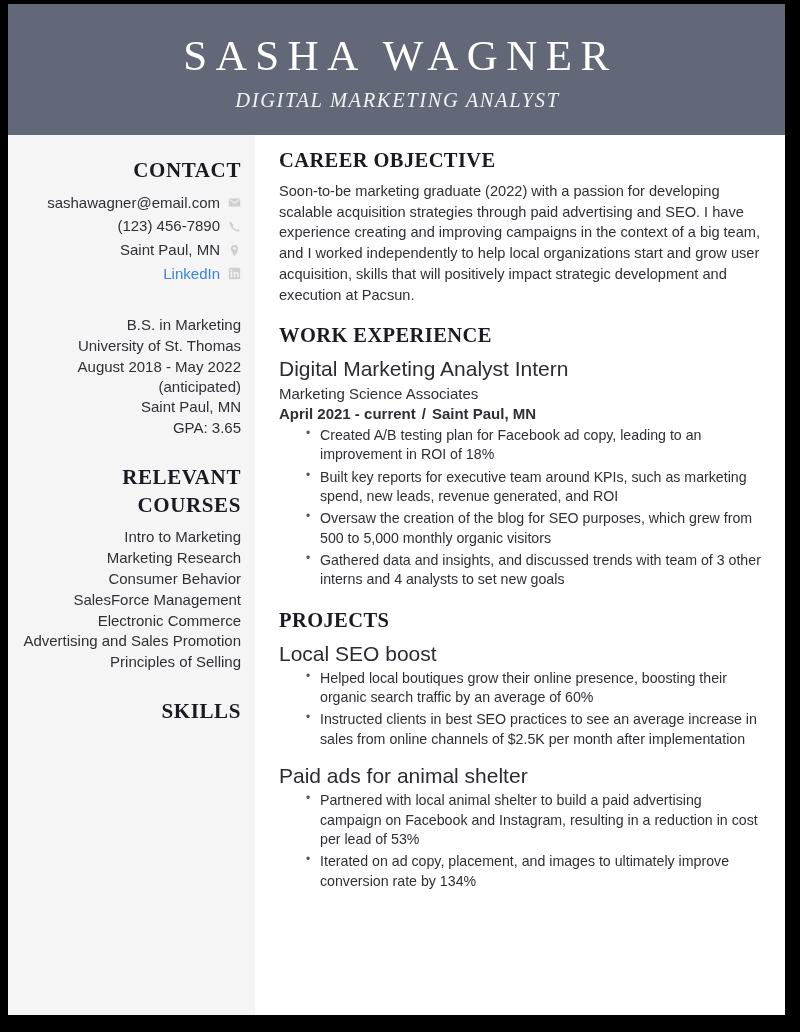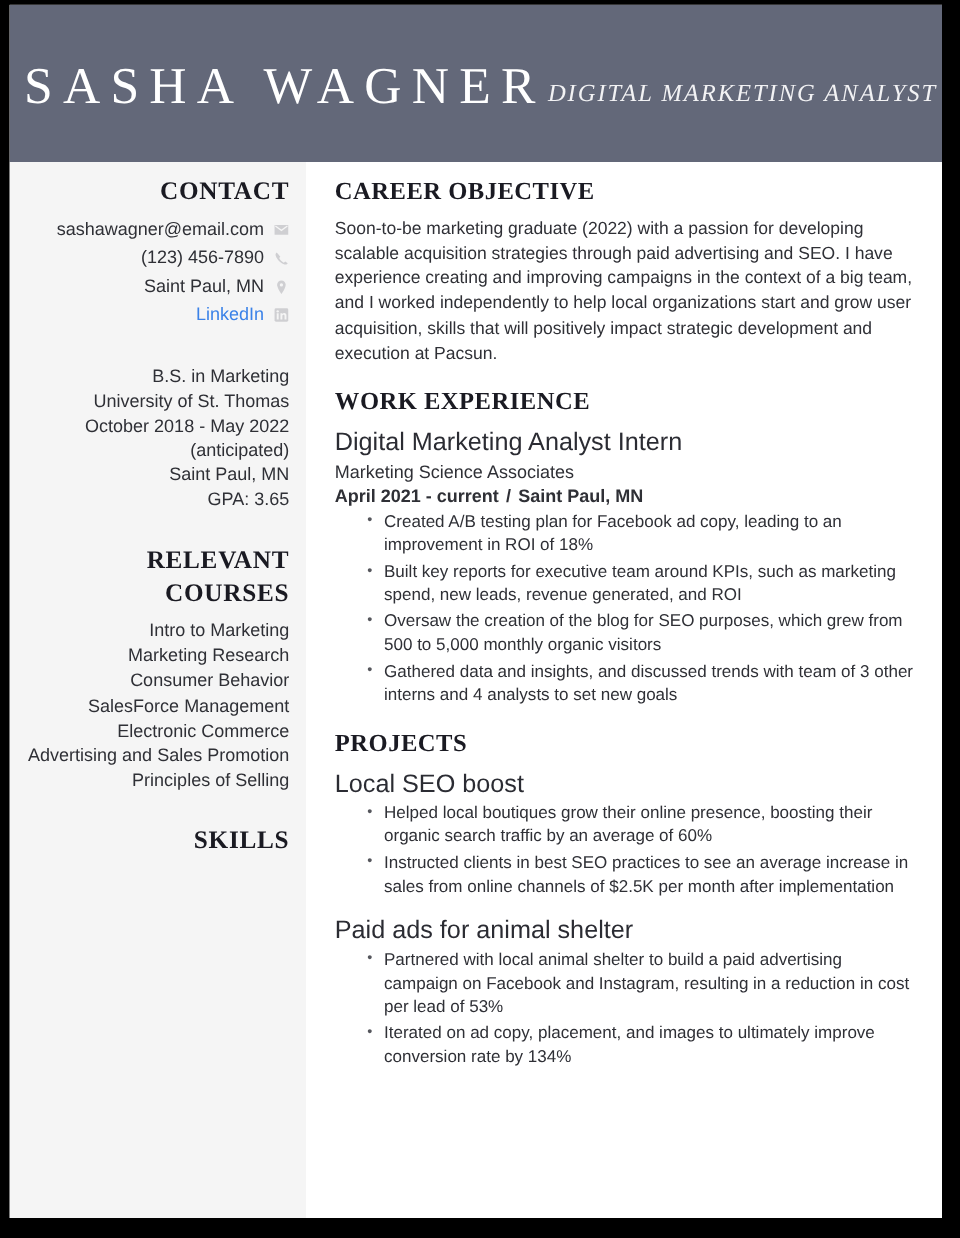--- a/index.html
+++ b/index.html
@@ -23,21 +23,21 @@
     background: #ffffff;
     overflow: hidden;
   }
 
   
   .header {
     background: #636879;
     height: 131px;
     box-sizing: border-box;
     display: flex;
-    flex-direction: row;
+    flex-direction: column;
     align-items: center;
     justify-content: center;
     padding-top: 6px;
   }
   .header-name {
     font-family: "Liberation Serif", serif;
     color: #ffffff;
     font-size: 43px;
     letter-spacing: 8.5px;
     line-height: 1.05;
@@ -59,21 +59,21 @@
   .body-wrap {
     display: flex;
     align-items: stretch;
     height: 880px;
   }
   .sidebar {
     width: 247px;
     flex: 0 0 247px;
     background: #f5f5f5;
     box-sizing: border-box;
-    padding: 11px 14px 0 10px;
+    padding: 22px 14px 0 10px;
     text-align: right;
   }
   .gutter {
     width: 24px;
     flex: 0 0 24px;
     background: #ffffff;
   }
   .main {
     flex: 1 1 auto;
     background: #ffffff;
@@ -237,21 +237,21 @@
                 <path d="M7 6.2h2v.9c.4-.7 1.2-1.1 2-1.1 1.5 0 2.2 1 2.2 2.7v3.9h-2V9.2c0-.9-.3-1.4-1-1.4s-1.2.5-1.2 1.5v3.3H7z" fill="#f5f5f5"></path>
               </svg>
           </span>
         </div>
       </div>
 
       <div class="side-block">
         <ul class="side-list">
           <li class="side-line">B.S. in Marketing</li>
           <li class="side-line">University of St. Thomas</li>
-          <li class="side-line">October 2018 - May 2022 (anticipated)</li>
+          <li class="side-line">August 2018 - May 2022 (anticipated)</li>
           <li class="side-line">Saint Paul, MN</li>
           <li class="side-line">GPA: 3.65</li>
         </ul>
       </div>
 
       <div class="side-block">
         <div class="side-heading">RELEVANT COURSES</div>
         <ul class="side-list">
           <li class="side-line">Intro to Marketing</li>
           <li class="side-line">Marketing Research</li>

